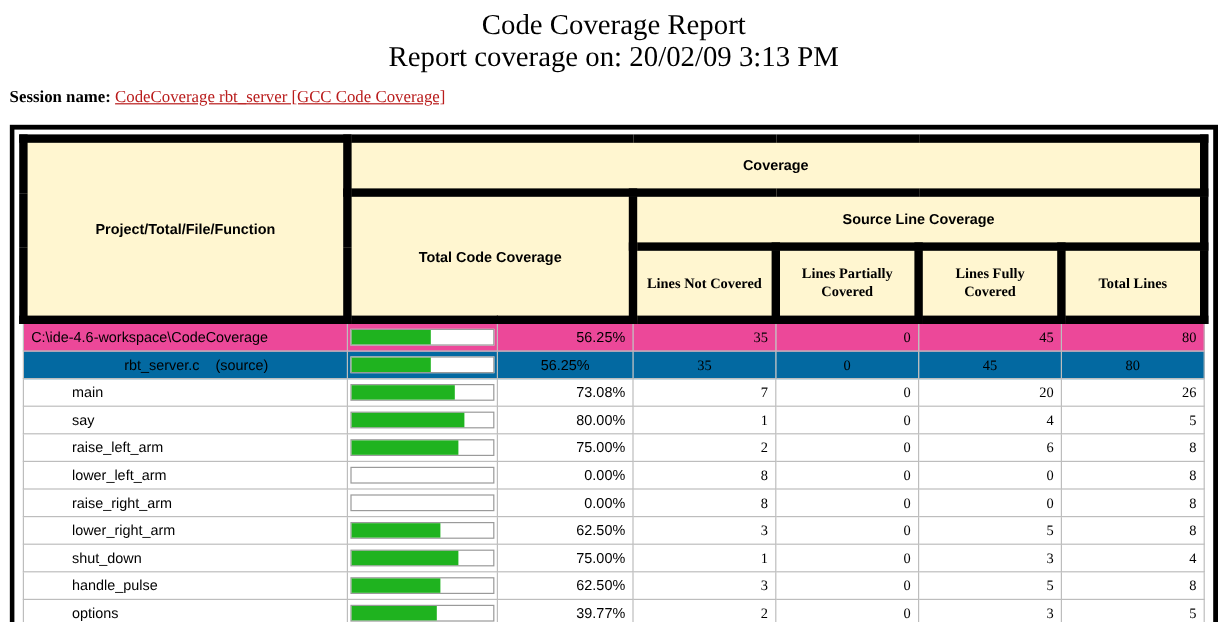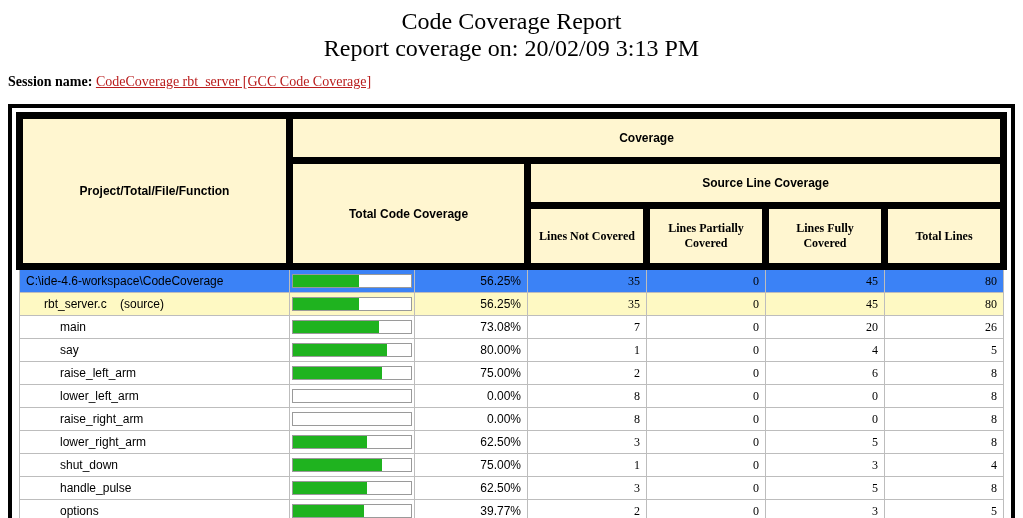--- a/index.html
+++ b/index.html
@@ -43,22 +43,22 @@
   }
   td {
     border: 1px solid #bdbdbd;
     padding: 2px 6px;
     text-align: right;
     height: 18px;
   }
   td.name {
     text-align: left;
   }
-  tr.grp0 td { background: #3b82f6; }
-  tr.grp1 td { background: #fef9c3; }
+  tr.grp0 td { background: #ec4899; }
+  tr.grp1 td { background: #0369a1; text-align: center; }
   .ind1 { padding-left: 18px; }
   .ind2 { padding-left: 34px; }
   .bar-cell {
     padding: 2px;
     width: 120px;
   }
   .bar-outer {
     border: 1px solid #9a9a9a;
     height: 14px;
     background: #fff;

